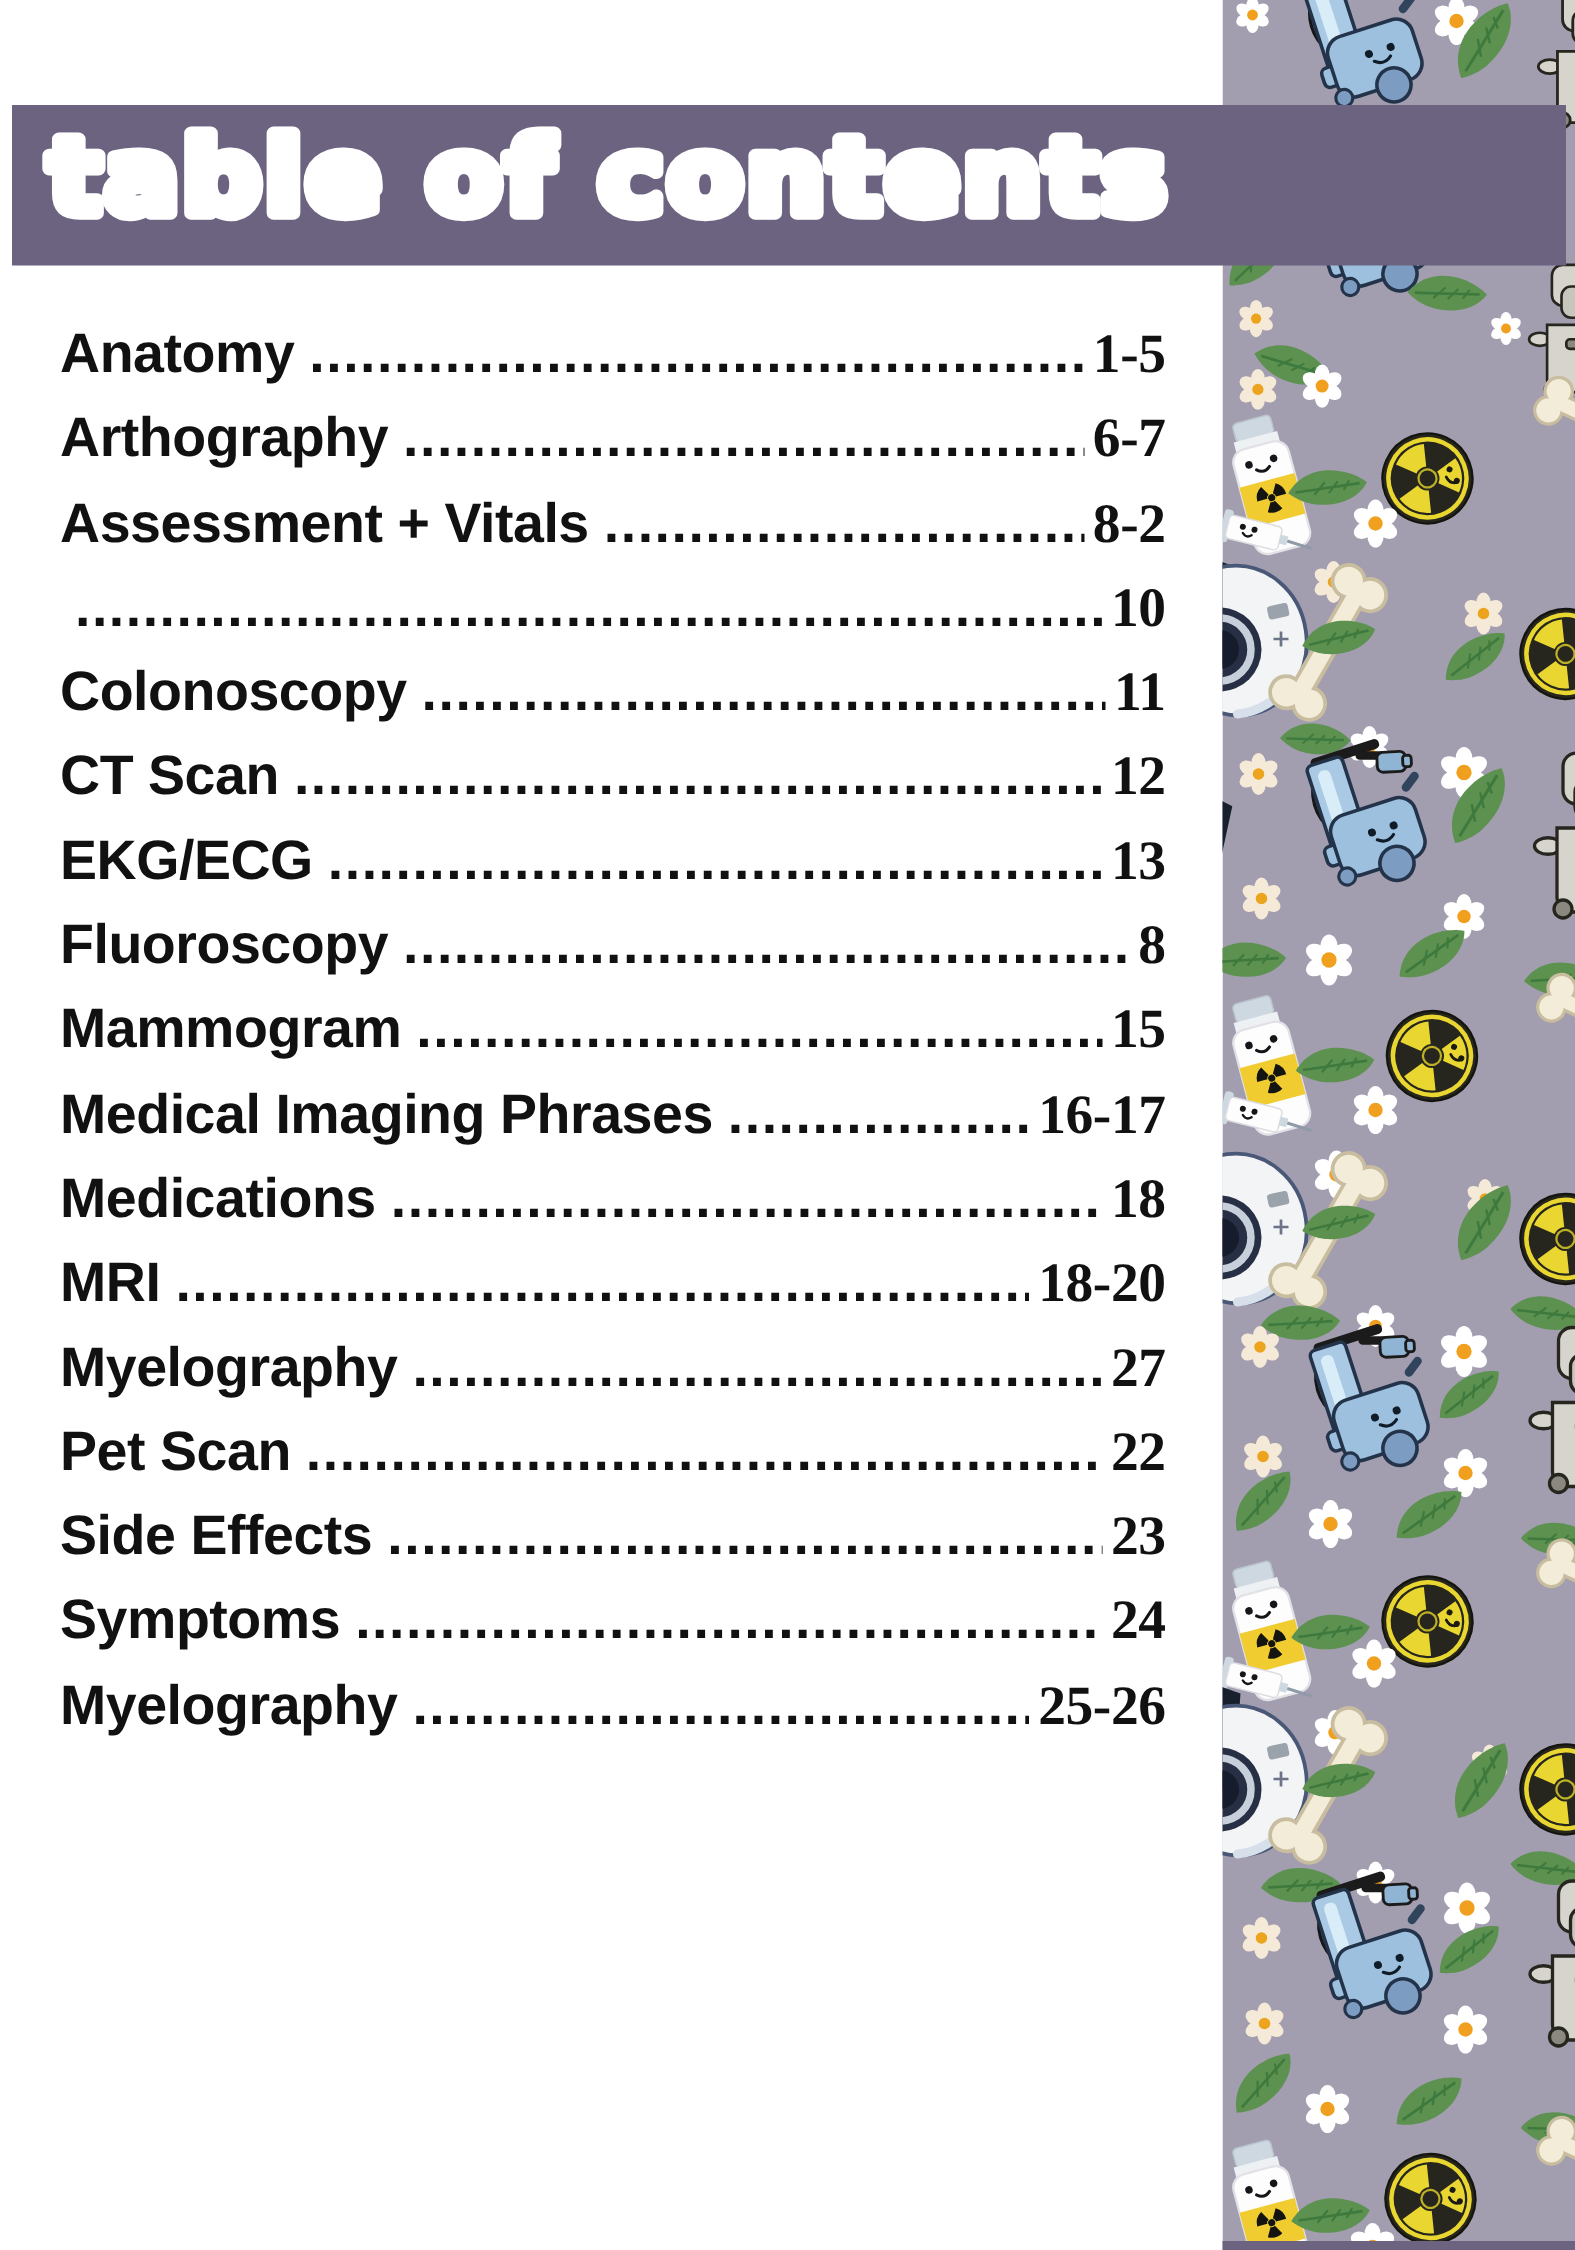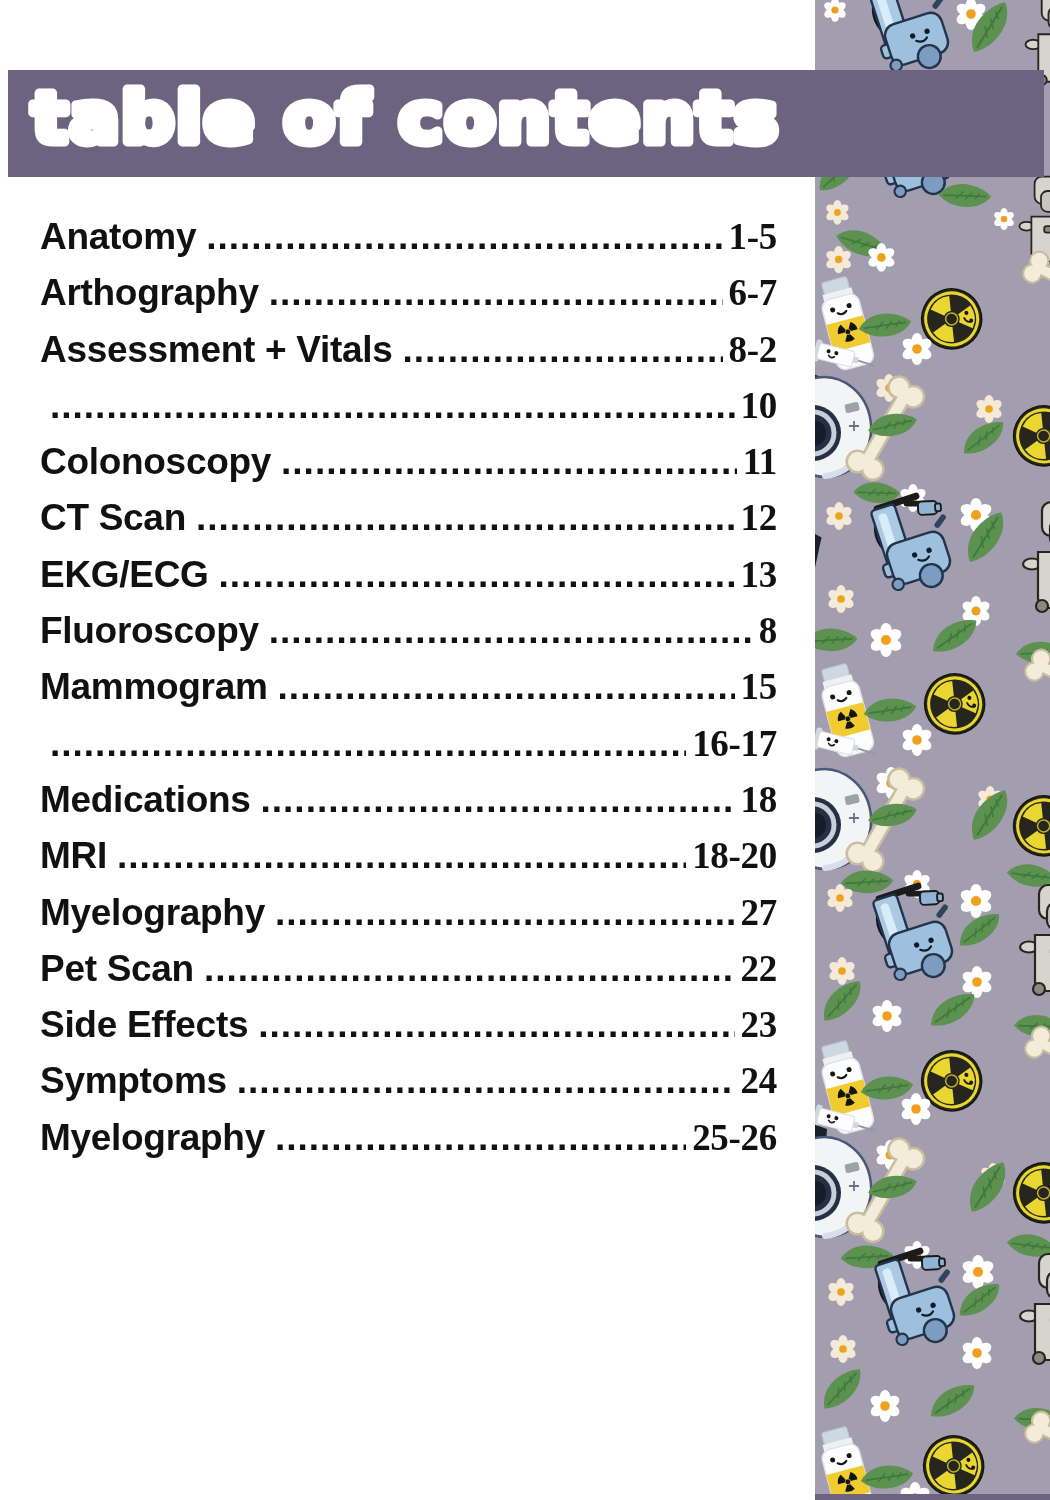--- a/index.html
+++ b/index.html
@@ -314,20 +314,21 @@
       <span class="pg">8</span>
     </div>
 
     <div class="toc-row">
       <span class="lbl">Mammogram</span>
       <span class="dots">..........................................................................................</span>
       <span class="pg">15</span>
     </div>
 
     <div class="toc-row">
+      <span class="lbl">Medical Imaging Phrases</span>
       <span class="dots">..........................................................................................</span>
       <span class="pg">16-17</span>
     </div>
 
     <div class="toc-row">
       <span class="lbl">Medications</span>
       <span class="dots">..........................................................................................</span>
       <span class="pg">18</span>
     </div>
 

